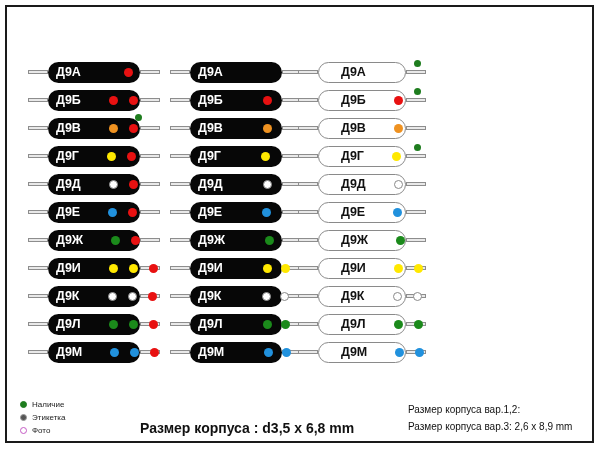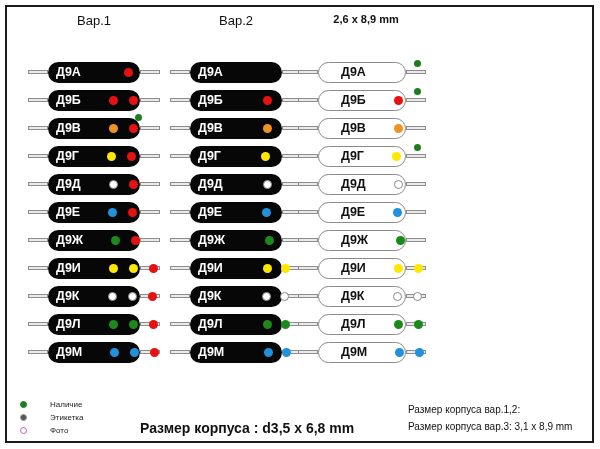--- a/index.html
+++ b/index.html
@@ -37,41 +37,34 @@
   .v1 .dots{margin-left:auto;padding-right:7px;gap:11px;}
   .v2 .dots{margin-left:12px;gap:9px;}
   .v3 .dots{margin-left:auto;padding-right:11px;gap:11px;}
   .dot{width:9px;height:9px;border-radius:50%;flex:0 0 auto;box-sizing:border-box;}
   .dot.outlined{border:1px solid #8a8a8a;}
   .avail{position:absolute;width:7px;height:7px;border-radius:50%;}
   .v1 .avail{right:18px;top:-3px;}
   .v3 .avail{right:5px;top:-1px;}
 
   .legend{position:absolute;left:20px;top:400px;display:flex;flex-direction:column;gap:4px;}
-  .legend-item{display:flex;align-items:center;gap:23px;font-size:8px;color:#222;}
+  .legend-item{display:flex;align-items:center;gap:5px;font-size:8px;color:#222;}
   .lg-dot{width:7px;height:7px;border-radius:50%;box-sizing:border-box;flex:0 0 auto;}
 
   .footer-center{position:absolute;left:140px;top:420px;font-size:14px;font-weight:bold;white-space:nowrap;}
   .footer-right{position:absolute;left:408px;top:401px;font-size:10px;font-weight:normal;line-height:17px;white-space:nowrap;}
 </style>
 </head>
 <body>
 
 <div class="page">
   <div class="frame"></div>
 
 
-  <div class="col-header h1">
-    <div>Вар.1</div>
-  </div>
-  <div class="col-header h2">
-    <div>Вар.2</div>
-  </div>
   <div class="col-header h3">
-    <div class="sub">2,6 x 8,9 mm</div>
   </div>
 
   <div class="rows">
       <div class="diode-row">
         <div class="diode v1 dark" style="left: 28px;">
           <span class="lead"></span>
           <div class="dbody" style="width: 92px;">
             <span class="dlabel">Д9А</span>
             <span class="dots">
               <span class="dot" style="background: rgb(232, 17, 17);"></span>
@@ -455,15 +448,15 @@
     </div>
     <div class="legend-item">
       <span class="lg-dot" style="background: rgb(255, 255, 255); border: 1px solid rgb(197, 91, 197);"></span>
       <span>Фото</span>
     </div>
   </div>
 
   <div class="footer-center">Размер корпуса : d3,5 x 6,8 mm</div>
   <div class="footer-right">
     <div>Размер корпуса вар.1,2:</div>
-    <div>Размер корпуса вар.3: 3,1 x 8,9 mm</div>
+    <div>Размер корпуса вар.3: 2,6 x 8,9 mm</div>
   </div>
 </div>
 
 </body></html>

